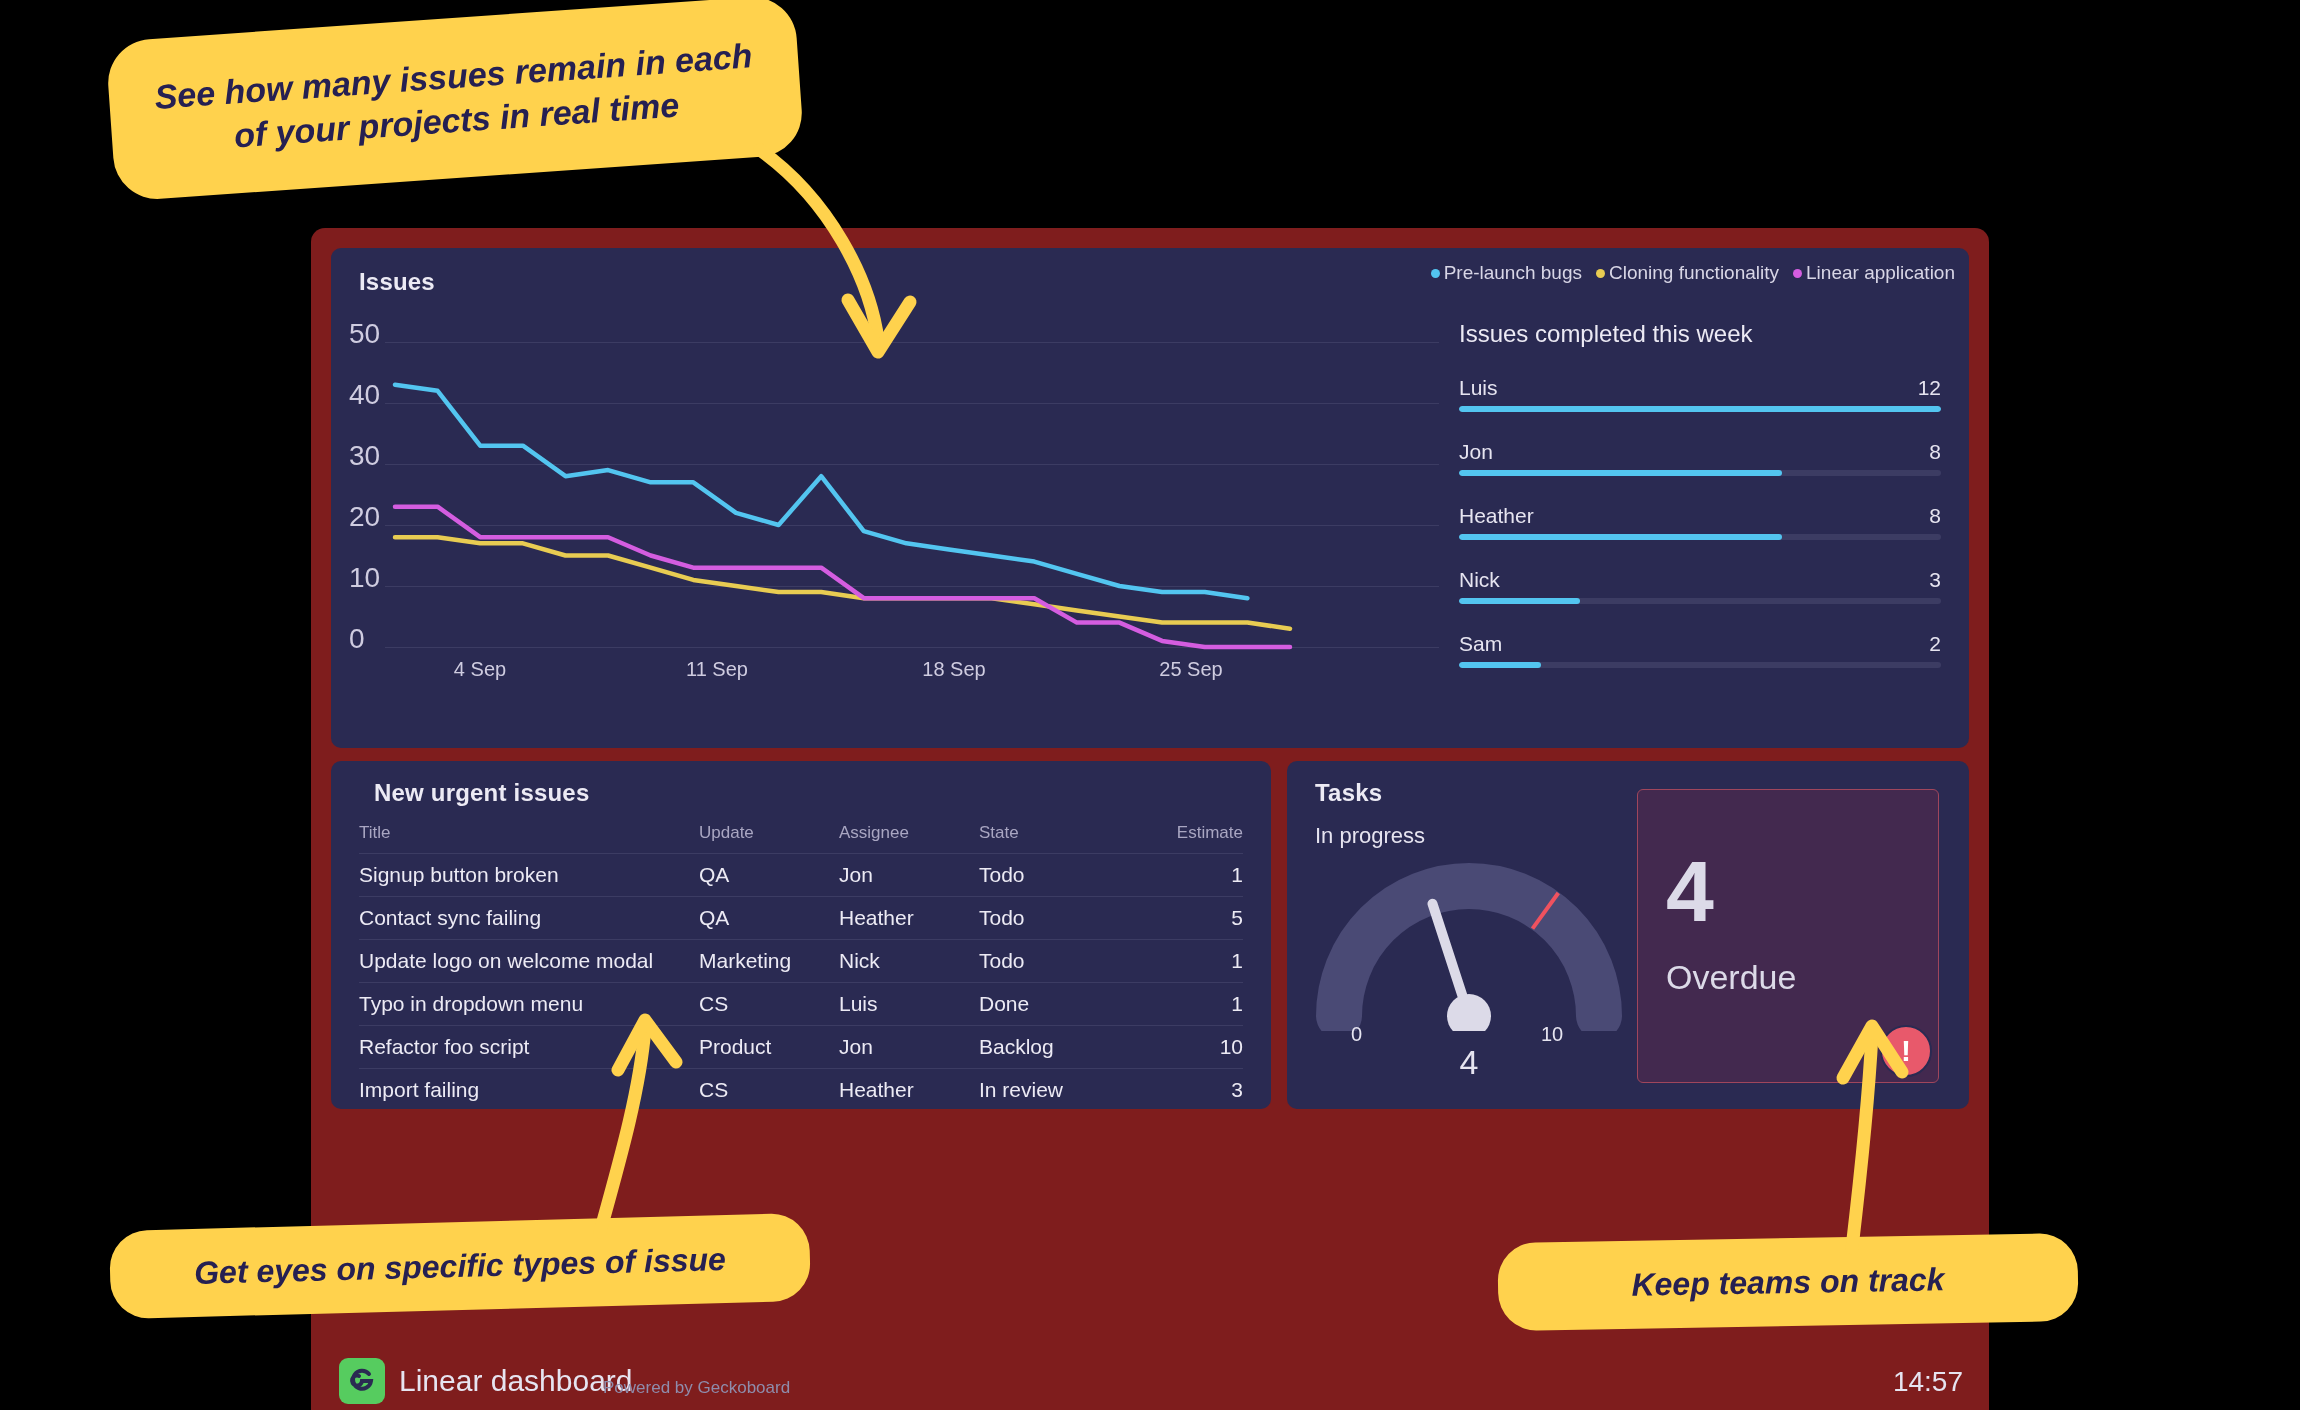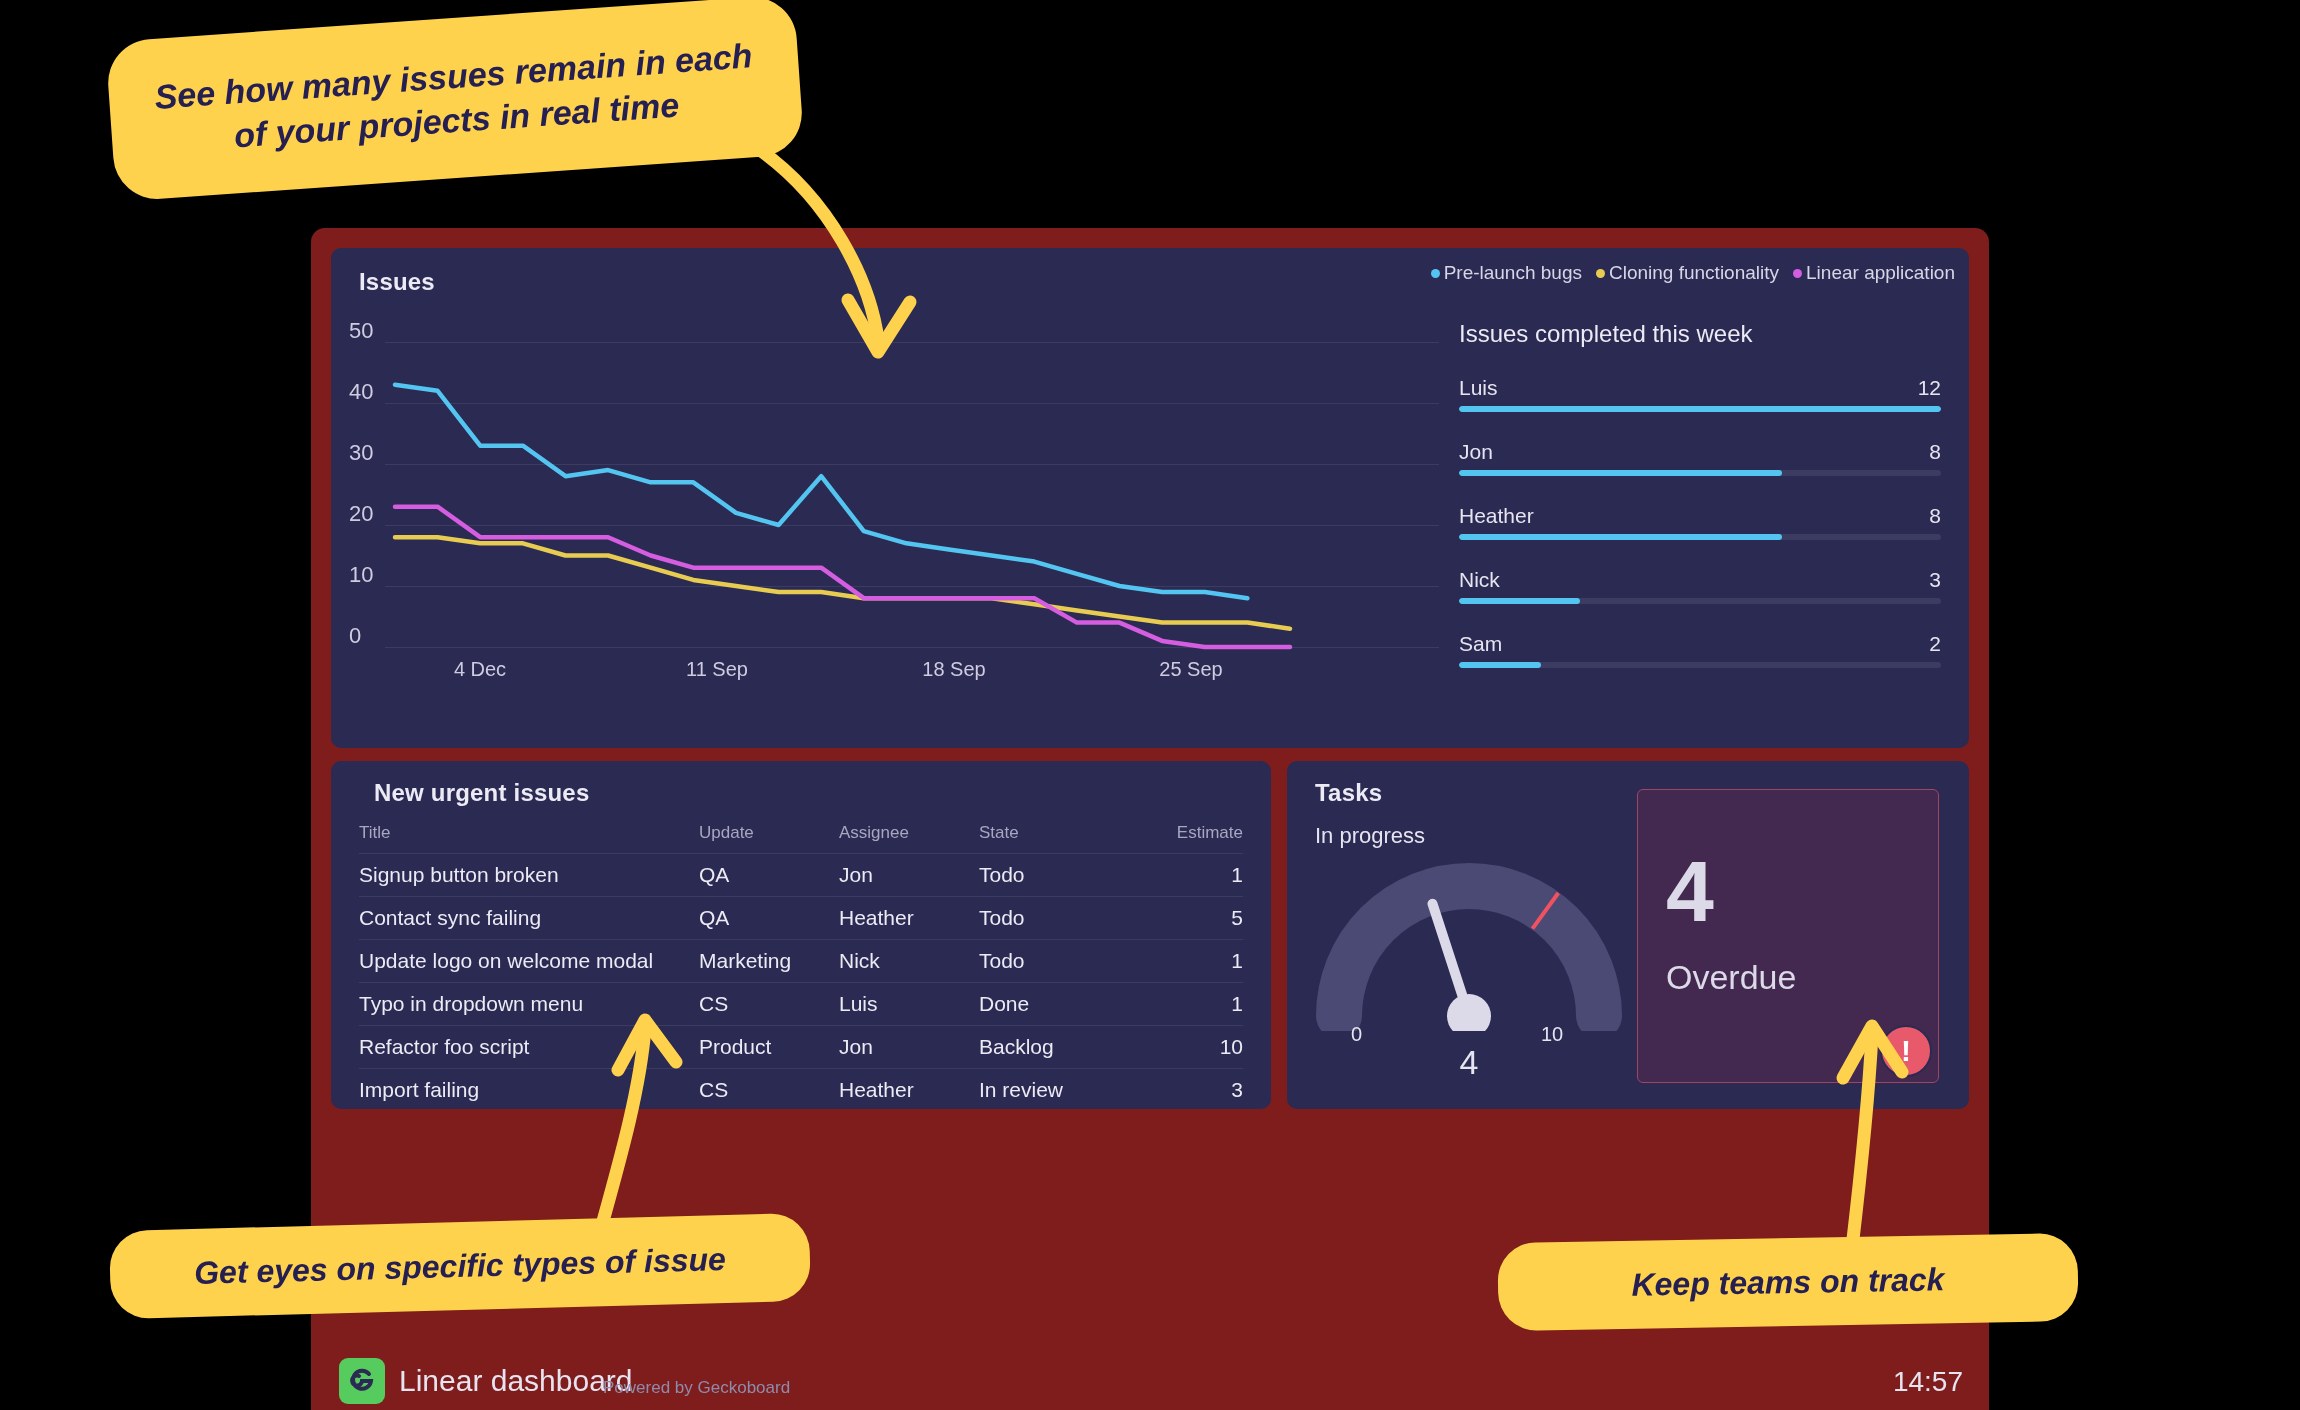--- a/index.html
+++ b/index.html
@@ -10,21 +10,21 @@
   #dashboard{position:absolute;left:311px;top:228px;width:1678px;height:1198px;
              background:#7f1d1d;border-radius:14px;}
   .panel{position:absolute;background:#2a2a52;border-radius:10px;}
 
   
   #issues-panel{left:20px;top:20px;width:1638px;height:500px;}
   .panel-title{color:#eceaf4;font-size:24px;font-weight:bold;letter-spacing:.2px;}
   #issues-title{position:absolute;left:28px;top:20px;}
 
   #chart-area{position:absolute;left:18px;top:80px;width:1090px;height:400px;}
-  .ylabel{position:absolute;color:#cfcce0;font-size:22px;width:40px;text-align:left;}
+  .ylabel{position:absolute;color:#cfcce0;font-size:28px;width:40px;text-align:left;}
   .gridline{position:absolute;left:36px;right:0;height:1px;background:#3c3c63;}
   #plot{position:absolute;left:36px;top:0;width:1054px;height:345px;}
   #plot svg{display:block;width:100%;height:100%;}
   .xlabel{position:absolute;color:#cfcce0;font-size:20px;transform:translateX(-50%);}
 
   #legend{position:absolute;right:14px;top:14px;display:flex;gap:14px;align-items:center;
           font-size:19px;color:#d8d6e6;white-space:nowrap;}
   .leg{display:flex;align-items:center;gap:4px;}
   .dot{width:9px;height:9px;border-radius:50%;display:inline-block;}
 
@@ -126,21 +126,21 @@
       <div class="gridline" style="top:319px"></div>
 
       <div id="plot">
         <svg id="plot-svg" viewBox="0 0 1054 345" preserveAspectRatio="none">
             <path d=" M 10.0 56.7 L 52.6 62.8 L 95.2 117.7 L 137.9 117.7 L 180.5 148.2 L 223.1 142.1 L 265.7 154.3 L 308.3 154.3 L 351.0 184.8 L 393.6 197.0 L 436.2 148.2 L 478.8 203.1 L 521.4 215.3 L 564.0 221.4 L 606.7 227.5 L 649.3 233.6 L 691.9 245.8 L 734.5 258.0 L 777.1 264.1 L 819.8 264.1 L 862.4 270.2" fill="none" stroke="#53c5f0" stroke-width="4.5" stroke-linejoin="round" stroke-linecap="round"></path>
             <path d=" M 10.0 209.2 L 52.6 209.2 L 95.2 215.3 L 137.9 215.3 L 180.5 227.5 L 223.1 227.5 L 265.7 239.7 L 308.3 251.9 L 351.0 258.0 L 393.6 264.1 L 436.2 264.1 L 478.8 270.2 L 521.4 270.2 L 564.0 270.2 L 606.7 270.2 L 649.3 276.3 L 691.9 282.4 L 734.5 288.5 L 777.1 294.6 L 819.8 294.6 L 862.4 294.6 L 905.0 300.7" fill="none" stroke="#e8cc52" stroke-width="4.5" stroke-linejoin="round" stroke-linecap="round"></path>
             <path d=" M 10.0 178.7 L 52.6 178.7 L 95.2 209.2 L 137.9 209.2 L 180.5 209.2 L 223.1 209.2 L 265.7 227.5 L 308.3 239.7 L 351.0 239.7 L 393.6 239.7 L 436.2 239.7 L 478.8 270.2 L 521.4 270.2 L 564.0 270.2 L 606.7 270.2 L 649.3 270.2 L 691.9 294.6 L 734.5 294.6 L 777.1 312.9 L 819.8 319.0 L 862.4 319.0 L 905.0 319.0" fill="none" stroke="#d45de0" stroke-width="4.5" stroke-linejoin="round" stroke-linecap="round"></path>
           </svg>
       </div>
 
-      <div class="xlabel" style="left:131px;top:330px">4 Dec</div>
+      <div class="xlabel" style="left:131px;top:330px">4 Sep</div>
       <div class="xlabel" style="left:368px;top:330px">11 Sep</div>
       <div class="xlabel" style="left:605px;top:330px">18 Sep</div>
       <div class="xlabel" style="left:842px;top:330px">25 Sep</div>
     </div>
 
     <div id="completed">
       <div id="completed-title">Issues completed this week</div>
       <div id="completed-rows">
           <div class="bar-row">
             <div class="bar-head">

